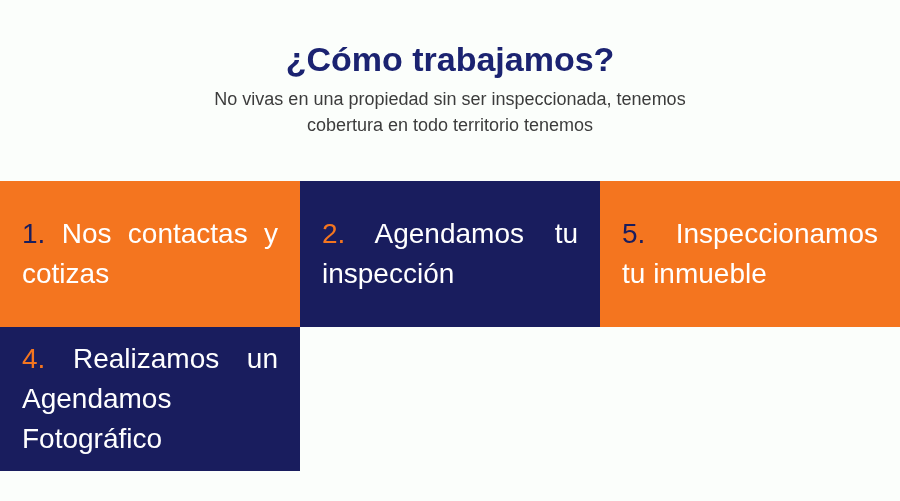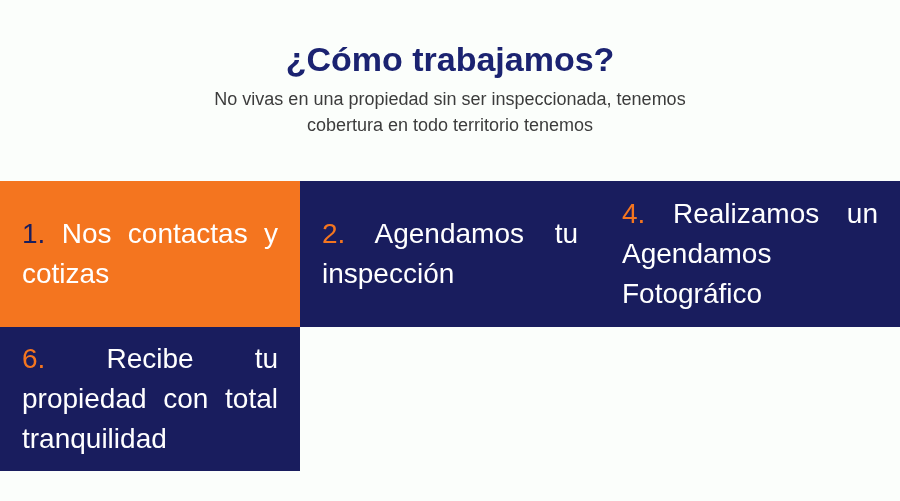--- a/index.html
+++ b/index.html
@@ -67,23 +67,23 @@
 <div class="grid">
 
   <div class="cell bg-orange">
     <p class="cell-paragraph"><span class="step-number">1.</span> <span class="step-text">Nos contactas y cotizas</span></p>
   </div>
 
   <div class="cell bg-navy">
     <p class="cell-paragraph"><span class="step-number">2.</span> <span class="step-text">Agendamos tu inspección</span></p>
   </div>
 
+  <div class="cell bg-orange">
+    <p class="cell-paragraph"><span class="step-number">5.</span> <span class="step-text">Inspeccionamos tu inmueble</span></p>
+  </div>
 
   <div class="cell bg-navy">
     <p class="cell-paragraph"><span class="step-number">4.</span> <span class="step-text">Realizamos un Agendamos Fotográfico</span></p>
   </div>
 
 
-  <div class="cell bg-navy">
-    <p class="cell-paragraph"><span class="step-number">6.</span> <span class="step-text">Recibe tu propiedad con total tranquilidad</span></p>
-  </div>
 
 </div>
 
 </body></html>

